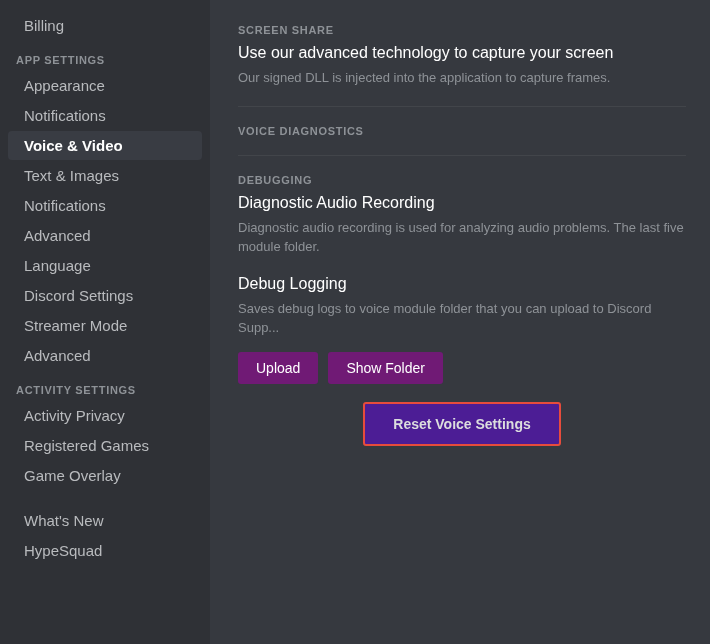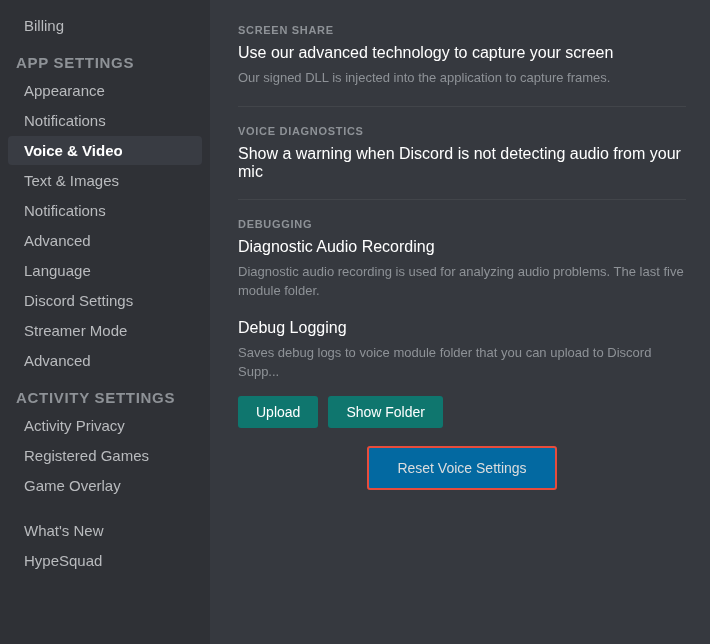--- a/index.html
+++ b/index.html
@@ -17,21 +17,21 @@
     .sidebar {
       width: 210px;
       min-width: 210px;
       background: #2f3136;
       padding: 10px 0;
       overflow-y: auto;
       height: 638px;
     }
 
     .sidebar-section-label {
-      font-size: 15px;
+      font-size: 11px;
       font-weight: 700;
       color: #8e9297;
       text-transform: uppercase;
       letter-spacing: 0.7px;
       padding: 8px 10px 4px 16px;
       margin-top: 6px;
     }
 
     .sidebar-item {
       display: flex;
@@ -94,44 +94,44 @@
     }
 
     .button-row {
       display: flex;
       gap: 10px;
       margin-top: 14px;
       margin-bottom: 18px;
     }
 
     .btn-primary {
-      background: #0f766e;
+      background: #701a75;
       color: #fff;
       border: none;
       border-radius: 3px;
       padding: 8px 18px;
       font-size: 14px;
       font-weight: 500;
       cursor: pointer;
     }
 
     .reset-container {
       display: flex;
       justify-content: center;
       margin-top: 10px;
     }
 
     .btn-reset {
-      background: #0369a1;
+      background: #4c1d95;
       color: #dcddde;
       border: 2px solid #e74c3c;
       border-radius: 3px;
       padding: 12px 28px;
       font-size: 14px;
-      font-weight: 400;
+      font-weight: 700;
       cursor: pointer;
       min-width: 180px;
     }
 
     .billing-item {
       font-size: 15px;
       color: #b9bbbe;
       padding: 6px 10px 6px 16px;
       margin: 1px 8px;
     }
@@ -204,21 +204,20 @@
   <div>
     <div class="section-label">SCREEN SHARE</div>
     <div class="section-title">Use our advanced technology to capture your screen</div>
     <div class="section-desc">Our signed DLL is injected into the application to capture frames.</div>
   </div>
 
   <hr class="divider">
 
   <div>
     <div class="section-label">VOICE DIAGNOSTICS</div>
-    <div class="section-title">Show a warning when Discord is not detecting audio from your mic</div>
   </div>
 
   <hr class="divider">
 
   <div>
     <div class="section-label">DEBUGGING</div>
 
     <div class="section-title">Diagnostic Audio Recording</div>
     <div class="section-desc">Diagnostic audio recording is used for analyzing audio problems. The last five module folder.</div>
 

